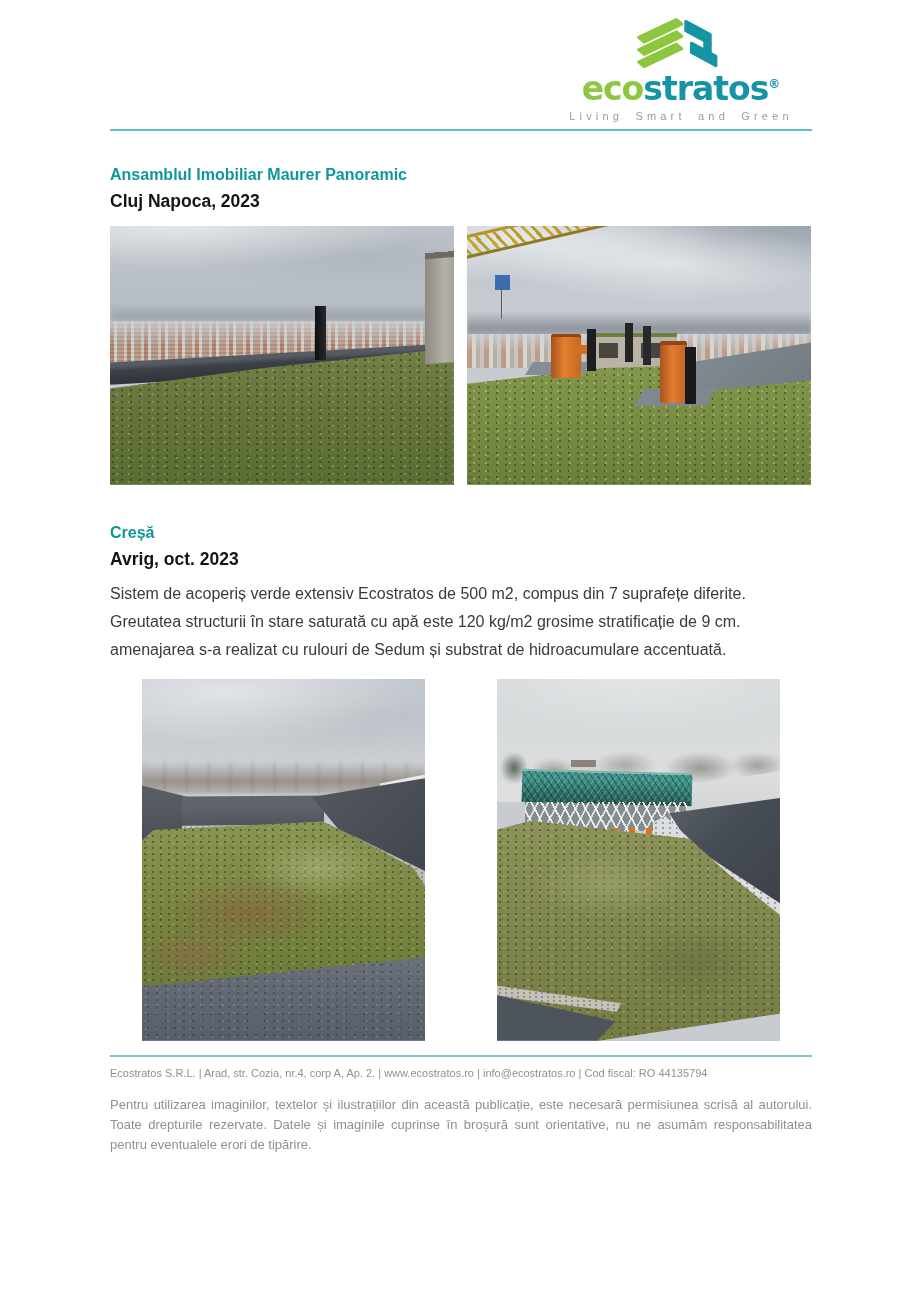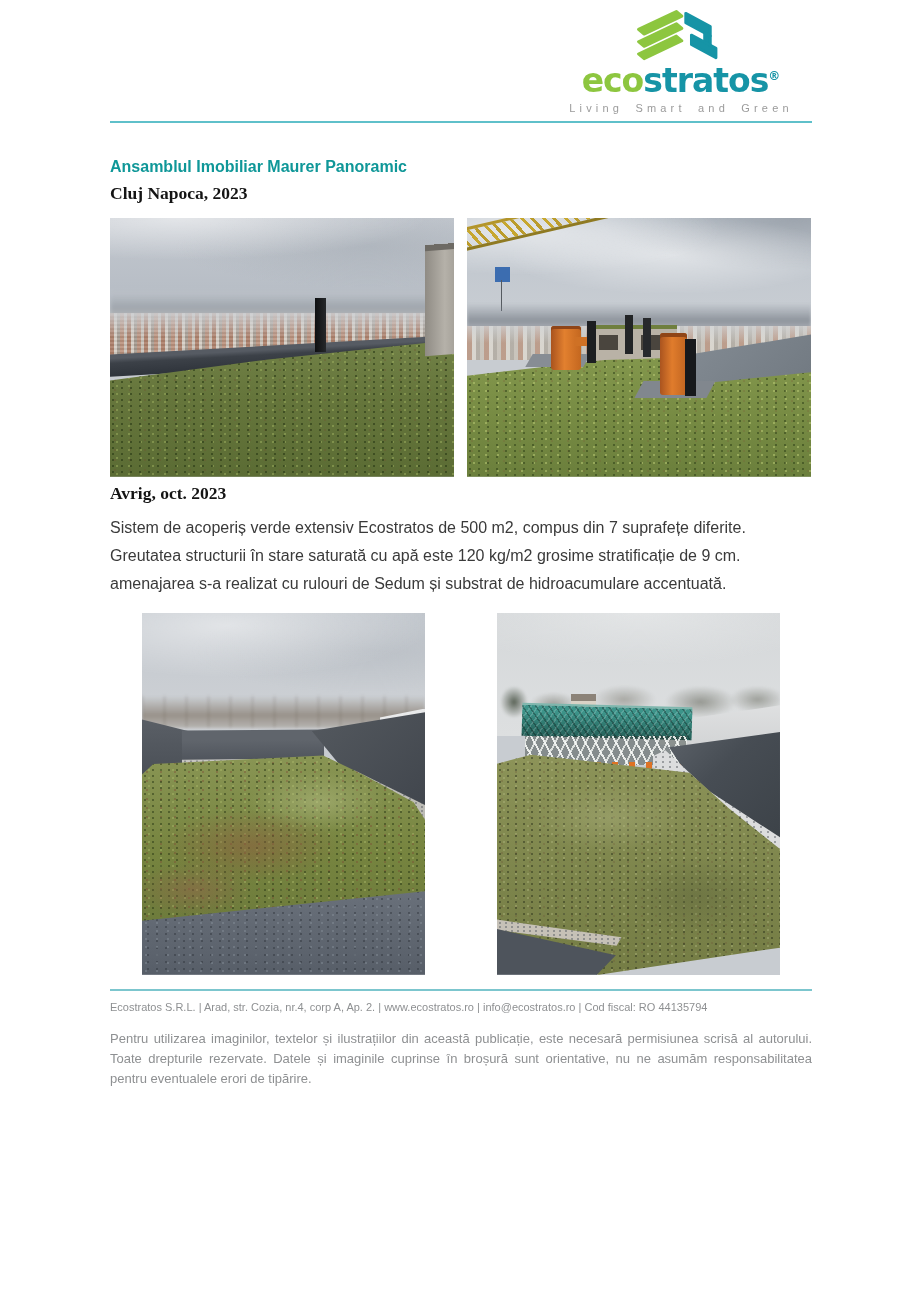--- a/index.html
+++ b/index.html
@@ -5,37 +5,37 @@
   * { margin:0; padding:0; box-sizing:border-box; }
   html,body { background:#e9e9e9; }
   body { font-family:"Liberation Sans", sans-serif; }
   .page {
     width:920px; height:1300px; background:#fff; margin:0 auto;
     position:relative; overflow:hidden;
   }
   .content { padding:0 108px 0 110px; }
 
   
-  .header { padding-top:8px; }
+  .header { padding-top:16px; }
   .brand { width:262px; margin-left:auto; text-align:center; }
   .brand-icon { display:block; margin:0 auto; }
   .wordmark { font-size:33px; font-weight:700; letter-spacing:-1px; line-height:1.05;
               font-family:"DejaVu Sans","Liberation Sans",sans-serif; white-space:nowrap; }
   .wordmark .eco { color:var(--brand-green,#8dc63f); }
   .wordmark .stratos { color:var(--brand-teal,#1694a6); }
   .wordmark sup { font-size:12px; color:var(--brand-teal,#1694a6); vertical-align:super; letter-spacing:0; }
   .tagline { margin-top:3px; font-size:11px; color:var(--tagline-gray,#9b9b9b);
              letter-spacing:4.2px; word-spacing:5px; white-space:nowrap; }
   .rule-top { height:2px; background:var(--rule-teal,#5fc0ca); margin-top:7px; }
 
   
   .section-title { font-size:16px; line-height:1.25; font-weight:700; color:var(--heading-teal,#0f9798); }
   .s1 .section-title { margin-top:34px; }
   .s2 .section-title { margin-top:38px; }
-  .section-sub { margin-top:6px; font-size:17.5px; font-weight:700; color:var(--subtitle-text,#141414);font-family:Liberation Serif, serif; }
+  .section-sub { margin-top:6px; font-size:17.5px; font-weight:700; color:var(--subtitle-text,#141414); }
   .section-body { margin-top:10px; font-size:16px; line-height:1.75; color:var(--body-text,#3a3a3a); }
 
   .photo-row1 { margin-top:14px; display:flex; gap:13px; }
   .photo-row1 .ph { width:344px; height:259px; }
   .photo-row2 { margin-top:15px; display:flex; justify-content:center; gap:72px; }
   .photo-row2 .ph { width:283px; height:362px; }
 
   
   .footer { margin-top:14px; }
   .rule-footer { height:2px; background:#7cc6ce; }
@@ -265,20 +265,21 @@
           <div class="ly p2-post1"></div>
           <div class="ly p2-posts-back"></div>
           <div class="ly p2-pad2"></div>
           <div class="ly p2-stack2"></div>
           <div class="ly p2-post2"></div>
         </div>
       </div>
     </section>
 
     <section class="s2">
+      <h1 class="section-title">Creșă</h1>
       <h2 class="section-sub">Avrig, oct. 2023</h2>
       <p class="section-body">Sistem de acoperiș verde extensiv Ecostratos de 500 m2, compus din 7 suprafețe diferite. Greutatea structurii în stare saturată cu apă este 120 kg/m2 grosime stratificație de 9 cm. amenajarea s-a realizat cu rulouri de Sedum și substrat de hidroacumulare accentuată.</p>
 
       <div class="photo-row2">
         <div class="ph" title="Sedum roof with green and reddish patches enclosed by dark parapet walls, bare hills on the horizon">
           <div class="ly p3-sky"></div>
           <div class="ly p3-hills"></div>
           <div class="ly p3-bldg"></div>
           <div class="ly p3-wall-left"></div>
           <div class="ly p3-wall-back"></div>

